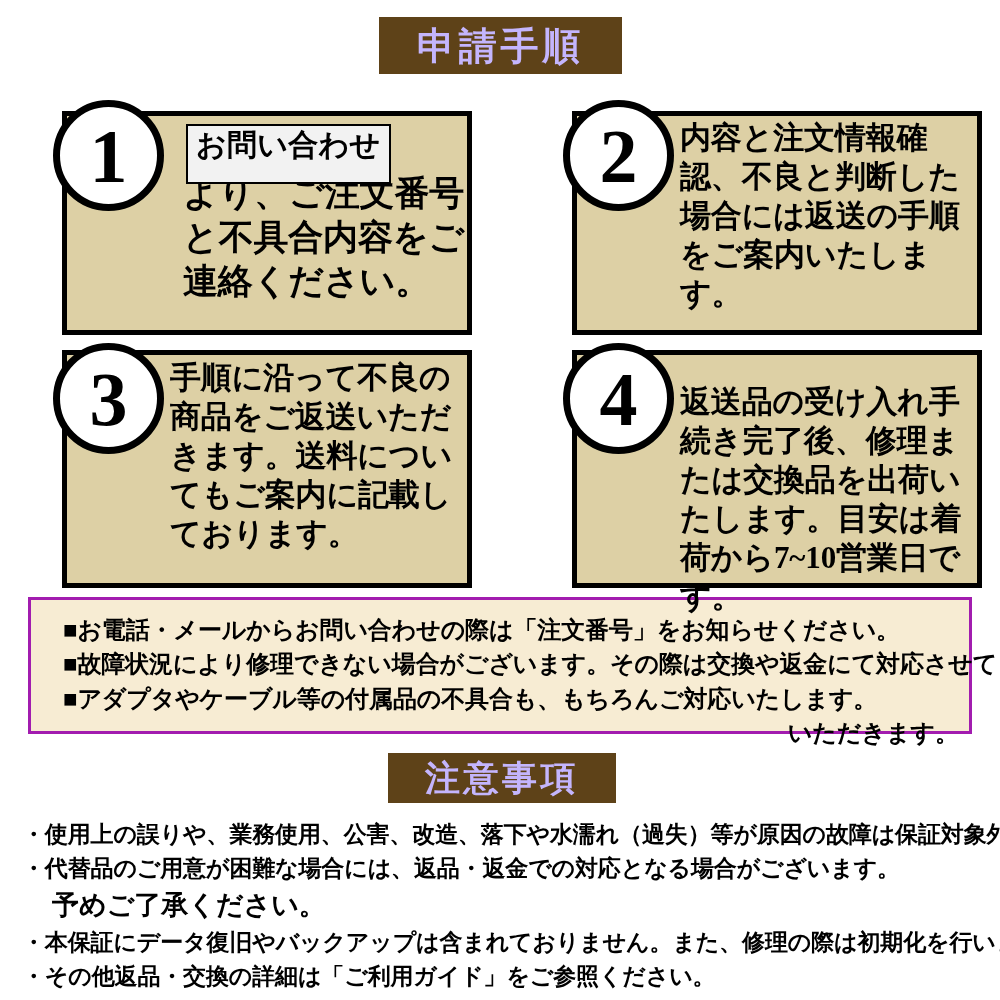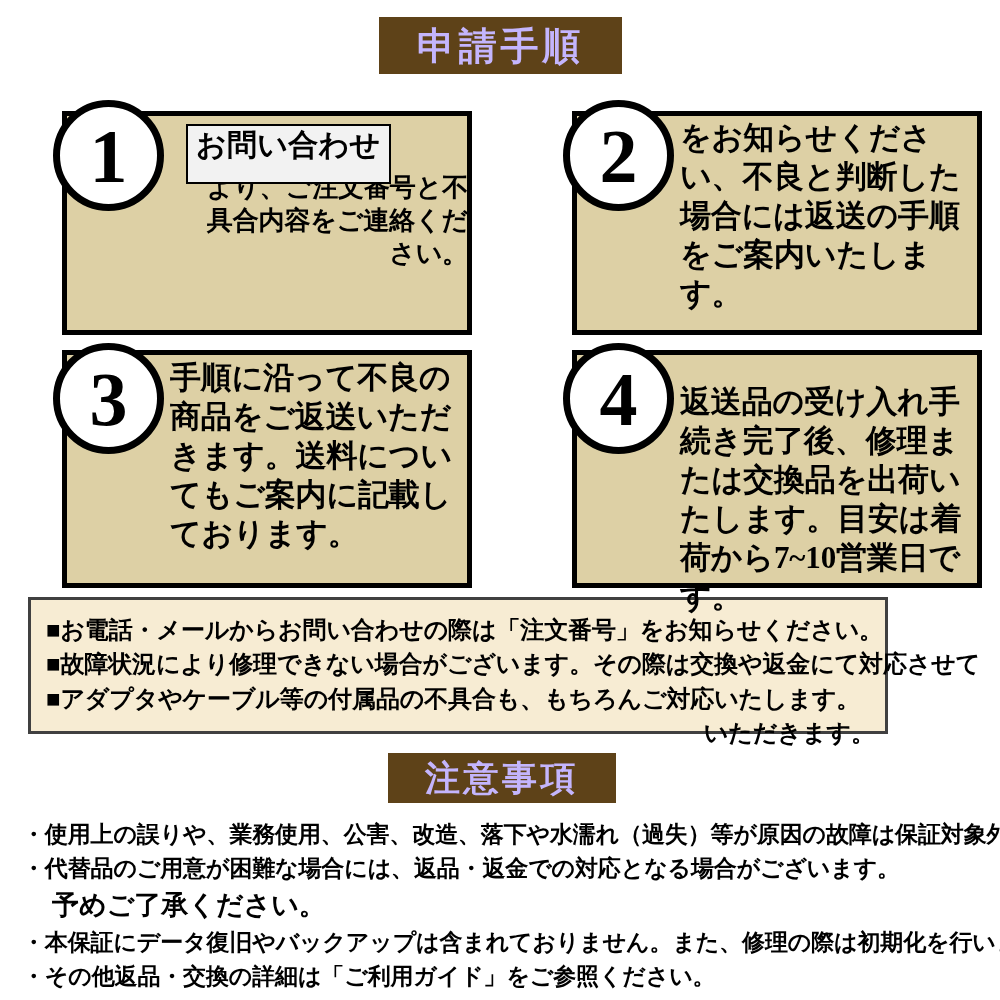--- a/index.html
+++ b/index.html
@@ -76,21 +76,21 @@
   #step-number-3 { left: 53px;  top: 343px; }
   #step-number-4 { left: 563px; top: 343px; }
 
   .step-body {
     position: absolute;
     font-weight: bold;
     line-height: 1.26;
     letter-spacing: -0.005em;
     z-index: 4;
   }
-  #step-body-1 { left: 183px; top: 172px; width: 285px; font-size: 26px; text-align: right; }
+  #step-body-1 { left: 183px; top: 172px; width: 285px; font-size: 35px; }
   #step-body-2 { left: 680px; top: 118px; width: 300px; font-size: 31px; }
   #step-body-3 { left: 170px; top: 358px; width: 305px; font-size: 31px; }
   #step-body-4 { left: 680px; top: 358px; width: 300px; font-size: 31px; margin-top: 24px; }
 
   .step-tag {
     position: absolute;
     left: 186px;
     top: 124px;
     background: #f2f2f2;
     border: 2px solid #000000;
@@ -100,25 +100,25 @@
     font-weight: bold;
     line-height: 1.18;
     letter-spacing: 0.01em;
     z-index: 6;
   }
 
   
   #notes-box {
     position: absolute;
     left: 28px; top: 597px;
-    width: 860px; height: 137px;
+    width: 944px; height: 137px;
     background: #f7ecd3;
-    border: 3px solid #404040;
+    border: 3px solid #a21caf;
     box-sizing: border-box;
-    padding: 13px 10px 0 15px;
+    padding: 13px 10px 0 32px;
   }
   .note-line {
     font-size: 24px;
     font-weight: bold;
     line-height: 1.43;
     letter-spacing: -0.005em;
     white-space: nowrap;
   }
   .note-cont {
     font-size: 24px;
@@ -155,21 +155,21 @@
 
 <div class="banner" id="banner-procedure">申請手順</div>
 
 <div class="step-card" id="step-card-1"></div>
 <div class="step-number" id="step-number-1">1</div>
 <div class="step-tag">お問い合わせ</div>
 <div class="step-body" id="step-body-1">より、ご注文番号と不具合内容をご連絡ください。</div>
 
 <div class="step-card" id="step-card-2"></div>
 <div class="step-number" id="step-number-2">2</div>
-<div class="step-body" id="step-body-2">をお知らせください、不良と判断した場合には返送の手順をご案内いたします。</div>
+<div class="step-body" id="step-body-2">内容と注文情報確認、不良と判断した場合には返送の手順をご案内いたします。</div>
 
 <div class="step-card" id="step-card-3"></div>
 <div class="step-number" id="step-number-3">3</div>
 <div class="step-body" id="step-body-3">手順に沿って不良の商品をご返送いただきます。送料についてもご案内に記載しております。</div>
 
 <div class="step-card" id="step-card-4"></div>
 <div class="step-number" id="step-number-4">4</div>
 <div class="step-body" id="step-body-4">返送品の受け入れ手続き完了後、修理または交換品を出荷いたします。目安は着荷から7~10営業日です。</div>
 
 <div id="notes-box">

